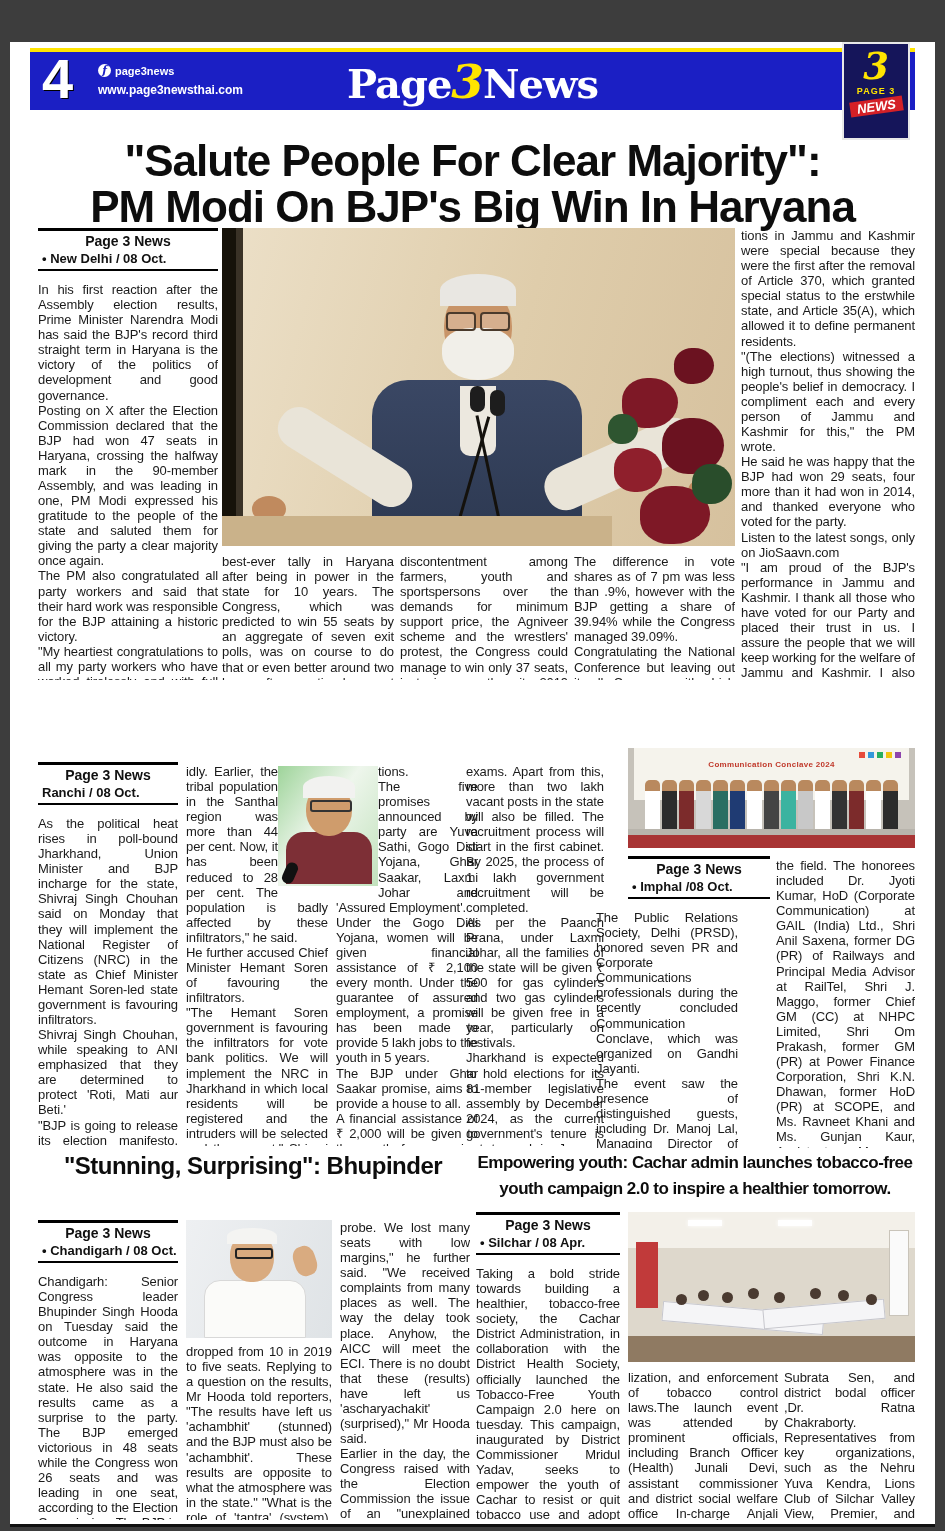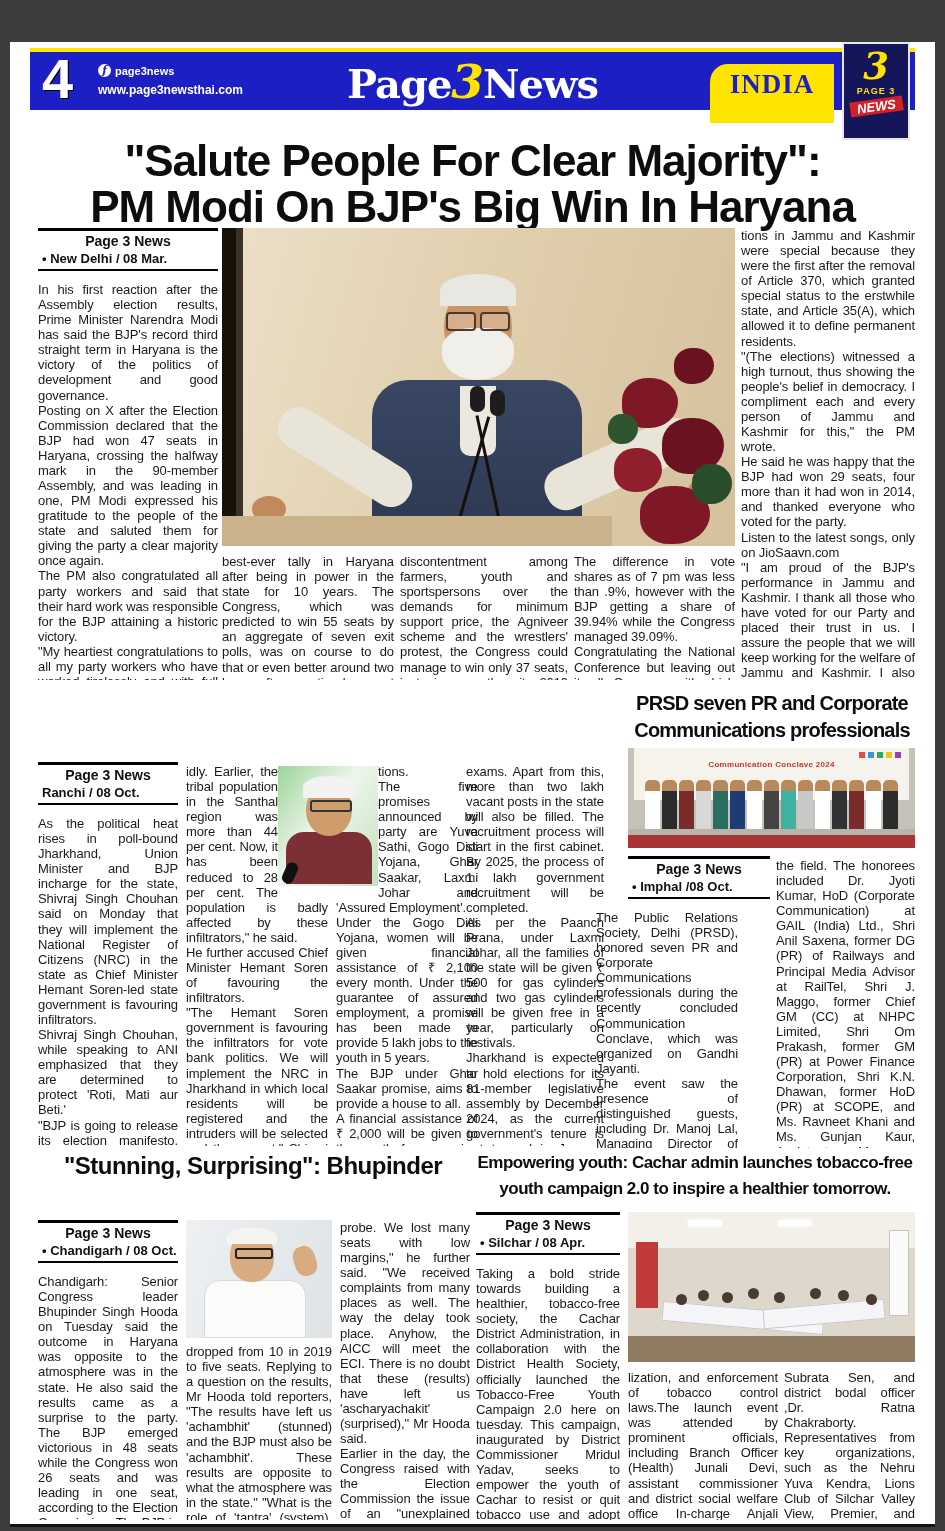--- a/index.html
+++ b/index.html
@@ -113,35 +113,34 @@
 
   <div class="band">
     <div class="pagenum">4</div>
     <div class="fbrow">
       <span class="fbicon">f</span>
       <span>page3news</span>
     </div>
     <div class="site">www.page3newsthai.com</div>
     <div class="masthead"><span>Page</span><span class="m3">3</span><span>News</span></div>
   </div>
-  <div class="indiabox"><span>INDIA</span></div>
   <div class="logobox">
     <span class="big3">3</span>
     <span class="p3">PAGE 3</span>
     <span class="ribbon">NEWS</span>
   </div>
 
   <div class="hl hl-main">
     <div>"Salute People For Clear Majority":</div>
     <div>PM Modi On BJP's Big Win In Haryana</div>
   </div>
 
   <div class="byline" style="left:28px;top:186px;width:180px;">
     <div class="src">Page 3 News</div>
-    <div class="place">•   New Delhi   /  08  Mar.</div>
+    <div class="place">•   New Delhi   /  08  Oct.</div>
   </div>
   <div class="col" style="left:28px;top:240px;width:180px;height:398px;">In his first reaction after the Assembly election results, Prime Minister Narendra Modi has said the BJP's record third straight term in Haryana is the victory of the politics of development and good governance.
 Posting on X after the Election Commission declared that the BJP had won 47 seats in Haryana, crossing the halfway mark in the 90-member Assembly, and was leading in one, PM Modi expressed his gratitude to the people of the state and saluted them for giving the party a clear majority once again.
 The PM also congratulated all party workers and said that their hard work was responsible for the BJP attaining a historic victory.
 "My heartiest congratulations to all my party workers who have worked tirelessly and with full dedication for this great victory! You have not only served the people of the state to the fullest, but have also taken our agenda of development to them. It is because of this that the BJP has got this historic victory in Haryana," he said.
 The BJP defied exit poll predictions and effectively countered anti-incumbency to notch up its</div>
 
   <div class="photo ph-modi" style="left:212px;top:186px;width:513px;height:318px;">
     <div class="edge"></div>
       <div class="edge2"></div>
@@ -202,24 +201,20 @@
 Jharkhand is expected to hold elections for its 81-member legislative assembly by December 2024, as the current government's tenure is set to end in January 2025. The Election Commission is yet to announce the election schedule.
 In the 2020 assembly election, Jharkhand Mukti Morcha won 30 seats, the Bharatiya Janta Party 25 and the Congress won 16.</div>
   <div class="photo ph-chouhan" style="left:268px;top:724px;width:100px;height:120px;">
     <div class="body"></div>
       <div class="head"></div>
       <div class="hair"></div>
       <div class="gl"></div>
       <div class="mic"></div>
   </div>
 
-  <div class="hl hl-prsd">
-    <div>PRSD seven PR and Corporate</div>
-    <div>Communications professionals</div>
-  </div>
   <div class="photo ph-prsd" style="left:618px;top:706px;width:287px;height:100px;">
     <div class="backdrop"></div>
     <div class="logos">
         <i style="background:#e74c3c"></i>
         <i style="background:#3498db"></i>
         <i style="background:#27ae60"></i>
         <i style="background:#f1c40f"></i>
         <i style="background:#8e44ad"></i>
       </div>
     <div class="banner">Communication Conclave 2024</div>

